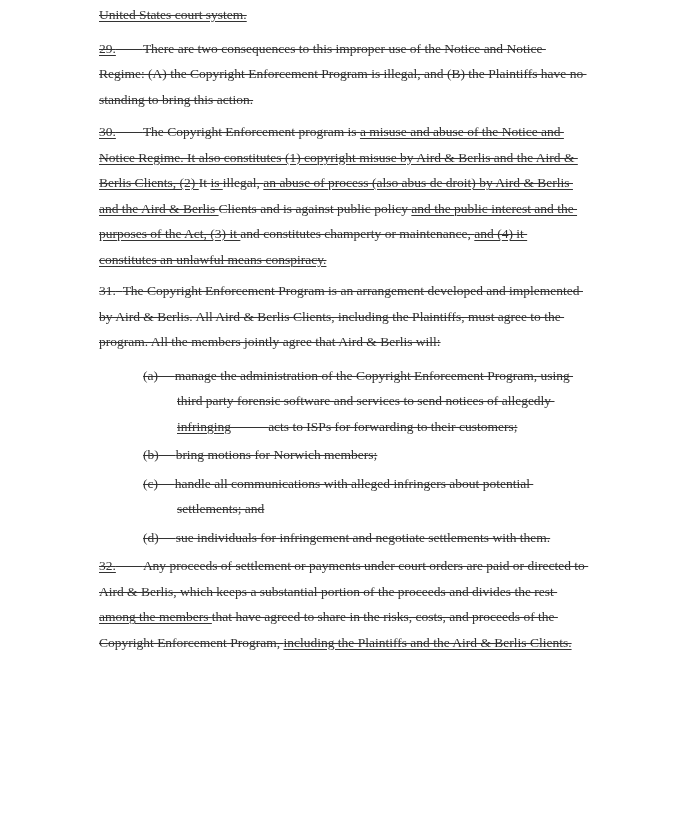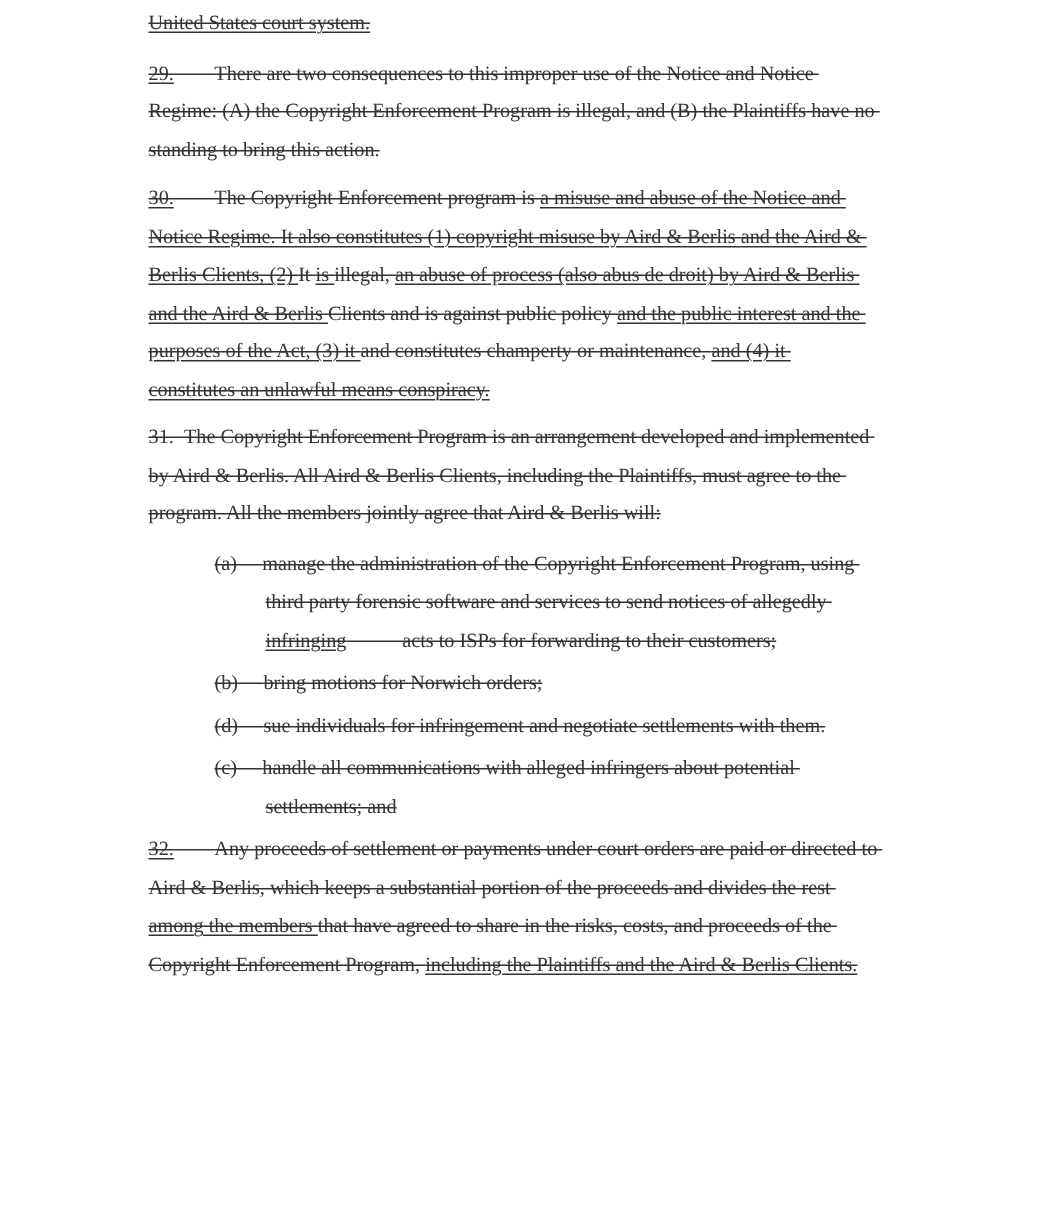--- a/index.html
+++ b/index.html
@@ -35,17 +35,17 @@
 </style>
 </head>
 <body>
 
 <div class="page" data-name="document-page">
     <p class="para" data-name="continuation-line"><span class="st un" data-name="text-run">United States court system.</span></p>
     <p class="para" data-name="paragraph-29"><span class="st un" data-name="paragraph-number">29.</span><span class="st" data-name="text-run">&nbsp;&nbsp;&nbsp;&nbsp;&nbsp;&nbsp;&nbsp;&nbsp;</span><span class="st" data-name="text-run">There are two consequences to this improper use of the Notice and Notice&nbsp;</span><br><span class="st" data-name="text-run">Regime: (A) the Copyright Enforcement Program is illegal, and (B) the Plaintiffs have no&nbsp;</span><br><span class="st" data-name="text-run">standing to bring this action.</span></p>
     <p class="para" data-name="paragraph-30"><span class="st un" data-name="paragraph-number">30.</span><span class="st" data-name="text-run">&nbsp;&nbsp;&nbsp;&nbsp;&nbsp;&nbsp;&nbsp;&nbsp;</span><span class="st" data-name="text-run">The Copyright Enforcement program is </span><span class="st un" data-name="text-run">a misuse and abuse of the Notice and&nbsp;</span><br><span class="st un" data-name="text-run">Notice Regime. It also constitutes (1) copyright misuse by Aird &amp; Berlis and the Aird &amp;&nbsp;</span><br><span class="st un" data-name="text-run">Berlis Clients, (2) </span><span class="st" data-name="text-run">It </span><span class="st un" data-name="text-run">is </span><span class="st" data-name="text-run">illegal, </span><span class="st un" data-name="text-run">an abuse of process (also abus de droit) by Aird &amp; Berlis&nbsp;</span><br><span class="st un" data-name="text-run">and the Aird &amp; Berlis </span><span class="st" data-name="text-run">Clients and is against public policy </span><span class="st un" data-name="text-run">and the public interest and the&nbsp;</span><br><span class="st un" data-name="text-run">purposes of the Act, (3) it </span><span class="st" data-name="text-run">and constitutes champerty or maintenance, </span><span class="st un" data-name="text-run">and (4) it&nbsp;</span><br><span class="st un" data-name="text-run">constitutes an unlawful means conspiracy.</span></p>
     <p class="para" data-name="paragraph-31"><span class="st" data-name="paragraph-number">31.</span><span class="st" data-name="text-run">&nbsp;&nbsp;</span><span class="st" data-name="text-run">The Copyright Enforcement Program is an arrangement developed and implemented&nbsp;</span><br><span class="st" data-name="text-run">by Aird &amp; Berlis. All Aird &amp; Berlis Clients, including the Plaintiffs, must agree to the&nbsp;</span><br><span class="st" data-name="text-run">program. All the members jointly agree that Aird &amp; Berlis will:</span></p>
     <p class="list" data-name="list-item-a"><span class="st" data-name="list-marker">(a)</span><span class="st" data-name="text-run">&nbsp;&nbsp;&nbsp;&nbsp;&nbsp;</span><span class="st" data-name="text-run">manage the administration of the Copyright Enforcement Program, using&nbsp;</span><br><span class="st" data-name="text-run">third party forensic software and services to send notices of allegedly&nbsp;</span><br><span class="st un" data-name="text-run">infringing</span><span class="st" data-name="text-run">&nbsp;&nbsp;&nbsp;&nbsp;&nbsp;&nbsp;&nbsp;&nbsp;&nbsp;&nbsp;&nbsp;</span><span class="st" data-name="text-run">acts to ISPs for forwarding to their customers;</span></p>
-    <p class="list" data-name="list-item-b"><span class="st" data-name="list-marker">(b)</span><span class="st" data-name="text-run">&nbsp;&nbsp;&nbsp;&nbsp;&nbsp;</span><span class="st" data-name="text-run">bring motions for Norwich orders;</span></p>
+    <p class="list" data-name="list-item-b"><span class="st" data-name="list-marker">(b)</span><span class="st" data-name="text-run">&nbsp;&nbsp;&nbsp;&nbsp;&nbsp;</span><span class="st" data-name="text-run">bring motions for Norwich members;</span></p>
+    <p class="list" data-name="list-item-c"><span class="st" data-name="list-marker">(c)</span><span class="st" data-name="text-run">&nbsp;&nbsp;&nbsp;&nbsp;&nbsp;</span><span class="st" data-name="text-run">handle all communications with alleged infringers about potential&nbsp;</span><br><span class="st" data-name="text-run">settlements; and</span></p>
     <p class="list" data-name="list-item-d"><span class="st" data-name="list-marker">(d)</span><span class="st" data-name="text-run">&nbsp;&nbsp;&nbsp;&nbsp;&nbsp;</span><span class="st" data-name="text-run">sue individuals for infringement and negotiate settlements with them.</span></p>
-    <p class="list" data-name="list-item-c"><span class="st" data-name="list-marker">(c)</span><span class="st" data-name="text-run">&nbsp;&nbsp;&nbsp;&nbsp;&nbsp;</span><span class="st" data-name="text-run">handle all communications with alleged infringers about potential&nbsp;</span><br><span class="st" data-name="text-run">settlements; and</span></p>
     <p class="para" data-name="paragraph-32"><span class="st un" data-name="paragraph-number">32.</span><span class="st" data-name="text-run">&nbsp;&nbsp;&nbsp;&nbsp;&nbsp;&nbsp;&nbsp;&nbsp;</span><span class="st" data-name="text-run">Any proceeds of settlement or payments under court orders are paid or directed to&nbsp;</span><br><span class="st" data-name="text-run">Aird &amp; Berlis, which keeps a substantial portion of the proceeds and divides the rest&nbsp;</span><br><span class="st un" data-name="text-run">among the members </span><span class="st" data-name="text-run">that have agreed to share in the risks, costs, and proceeds of the&nbsp;</span><br><span class="st" data-name="text-run">Copyright Enforcement Program, </span><span class="st un" data-name="text-run">including the Plaintiffs and the Aird &amp; Berlis Clients.</span></p>
   </div>
 
 </body></html>

